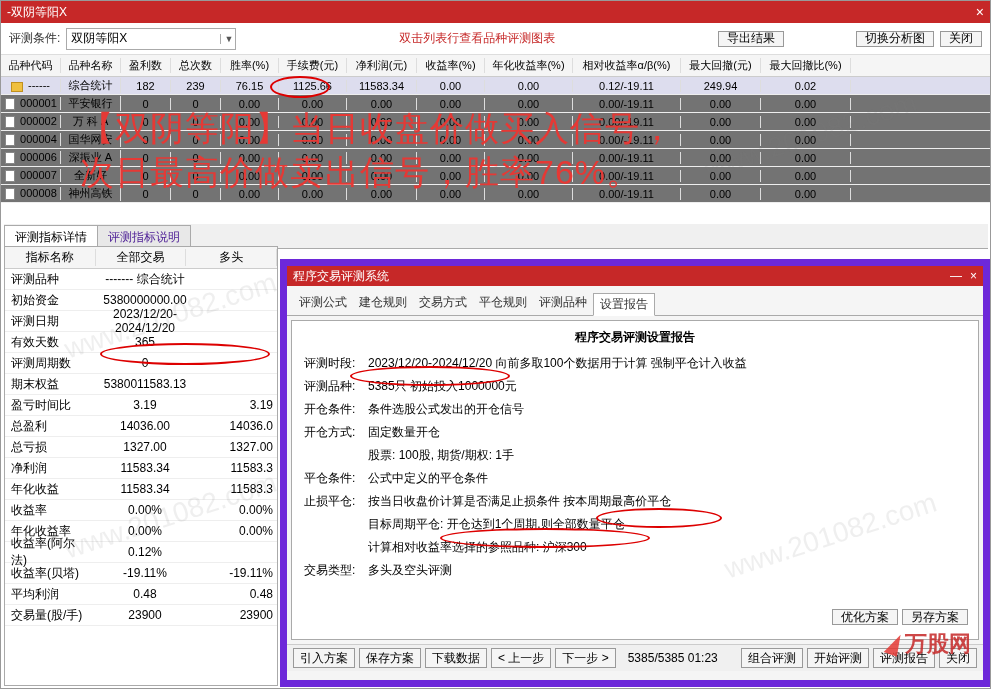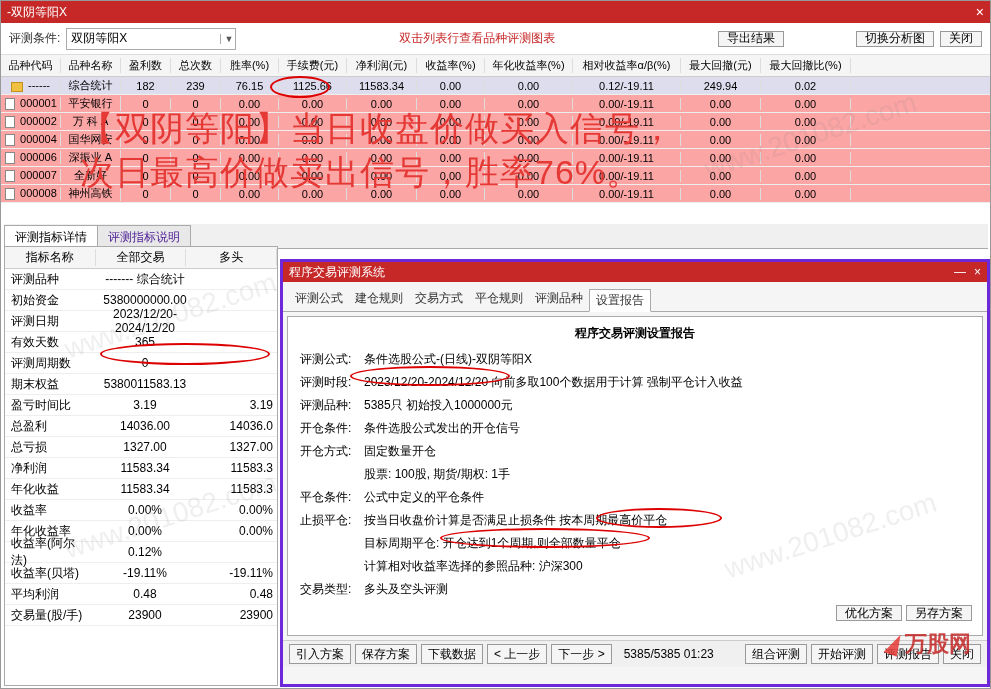--- a/index.html
+++ b/index.html
@@ -14,21 +14,21 @@
 .toolbar-row { display: flex; align-items: center; height: 32px; padding: 4px 8px; border-bottom: 1px solid #ddd; gap: 6px; }
 .toolbar-row .lbl { color: #333; }
 .combo { border: 1px solid #aaa; height: 22px; width: 170px; display: flex; align-items: center; padding: 0 4px; background: #fff; position: relative; }
 .combo .arrow { position: absolute; right: 2px; font-size: 9px; color: #555; border-left: 1px solid #aaa; padding-left: 3px; }
 .hint-red { color: #c62828; flex: 1; text-align: center; }
 .btn { border: 1px solid #999; background: #f5f5f5; height: 16px; padding: 0 8px; display: inline-flex; align-items: center; cursor: pointer; font-size: 12px; }
 
 .grid-head { display: flex; background: #f5f5f5; border-bottom: 1px solid #ccc; height: 22px; align-items: center; }
 .grid-head .hc, .grid-row .rc { border-right: 1px solid #ddd; padding: 0 4px; text-align: center; overflow: hidden; white-space: nowrap; font-size: 11px; }
 .grid-body { overflow: hidden; }
-.grid-row { display: flex; height: 18px; align-items: center; border-bottom: 1px solid #eee; background: #fca5a5; }
+.grid-row { display: flex; height: 18px; align-items: center; border-bottom: 1px solid #eee; background: #737373; }
 .grid-row.comb { background: #dde; }
 
 .c0{width:60px;text-align:left;padding-left:2px}
 .c1{width:60px}
 .c2{width:50px}
 .c3{width:50px}
 .c4{width:58px}
 .c5{width:68px}
 .c6{width:70px}
 .c7{width:68px}
@@ -47,21 +47,21 @@
 .tab.inactive { background:#e8e8e8; color:#4c1d95;}
 
 .left-panel { position:absolute; left:3px; top:245px; width:274px; height:440px; border:1px solid #aaa; background:#fff; }
 .lp-head { display:flex; background:#f5f5f5; border-bottom:1px solid #ccc; height:22px; align-items:center; font-size:12px;justify-content:flex-end;}
 .lp-head .lhc { flex:1; text-align:center; border-right:1px solid #ddd;}
 .lp-row { display:flex; height:21px; align-items:center; border-bottom:1px solid #eee; font-size:12px;}
 .lp-row .l1 { width:80px; padding-left:6px;}
 .lp-row .l2 { width:120px; text-align:center;}
 .lp-row .l3 { width:72px; text-align:right; padding-right:4px; overflow:hidden;}
 
-.sub-win { position:absolute; left:279px; top:258px; width:710px; height:428px; border:3px solid #6d28d9; background:#f5f5f5;}
+.sub-win { position:absolute; left:279px; top:258px; width:710px; height:428px; border:7px solid #6d28d9; background:#f5f5f5;}
 .sub-titlebar { background:#c62828; color:#fff; height:20px; display:flex; align-items:center; padding:0 6px; font-size:12px;}
 .sub-tabs { display:flex; padding:6px 6px 0 6px; gap:0; border-bottom:1px solid #aaa; font-size:12px;}
 .sub-tab { padding:2px 6px; cursor:pointer; color:#333;}
 .sub-tab.active { border:1px solid #aaa; border-bottom:1px solid #fff; background:#fff; position:relative; top:1px;}
 .report-body { background:#fff; border:1px solid #aaa; margin:4px; height:320px; padding:8px 12px; font-size:12px; overflow:hidden; position:relative;}
 .report-title { text-align:center; font-weight:bold; margin-bottom:8px;}
 .rline { display:flex; margin:5px 0; line-height:18px;}
 .rline .rk { width:64px; }
 .rline .rv { flex:1;}
 .bottom-bar { display:flex; align-items:center; gap:4px; padding:3px 6px; background:#f0f0f0; border-top:1px solid #ccc; font-size:12px;}
@@ -327,24 +327,20 @@
         <div class="sub-tab">建仓规则</div>
         <div class="sub-tab">交易方式</div>
         <div class="sub-tab">平仓规则</div>
         <div class="sub-tab">评测品种</div>
         <div class="sub-tab active">设置报告</div>
       </div>
     <div class="report-body">
       <div class="report-title">程序交易评测设置报告</div>
       <div id="rlines">
           <div class="rline">
-            <div class="rk">评测公式:</div>
-            <div class="rv">条件选股公式-(日线)-双阴等阳X</div>
-          </div>
-          <div class="rline">
             <div class="rk">评测时段:</div>
             <div class="rv">2023/12/20-2024/12/20 向前多取100个数据用于计算 强制平仓计入收益</div>
           </div>
           <div class="rline">
             <div class="rk">评测品种:</div>
             <div class="rv">5385只 初始投入1000000元</div>
           </div>
           <div class="rline">
             <div class="rk">开仓条件:</div>
             <div class="rv">条件选股公式发出的开仓信号</div>

